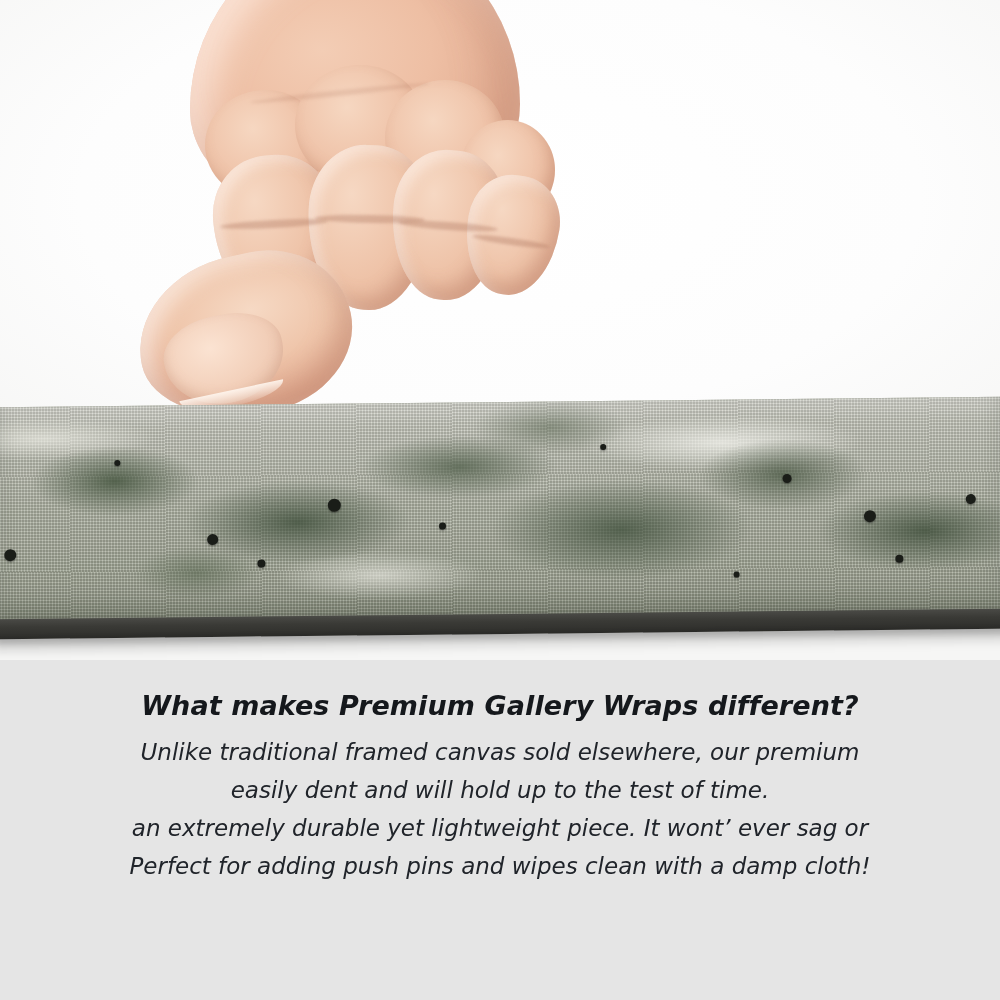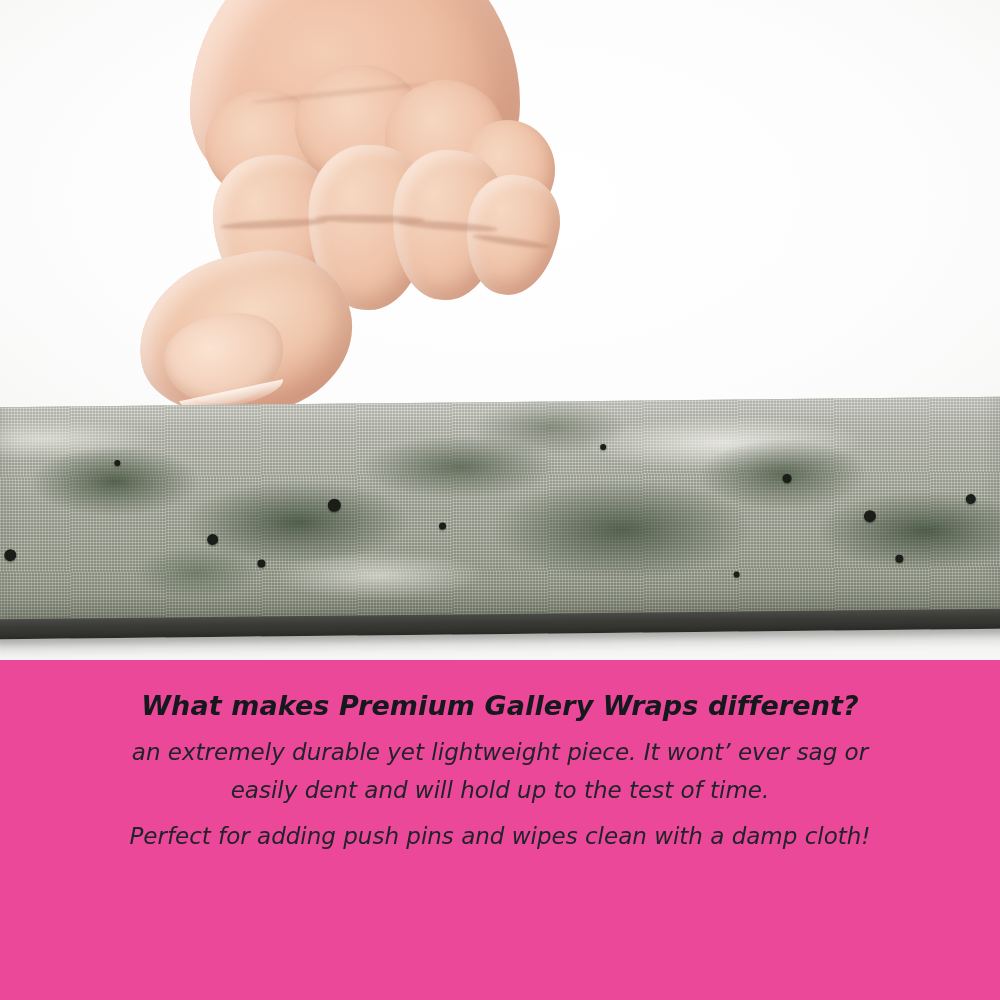--- a/index.html
+++ b/index.html
@@ -10,21 +10,21 @@
   body {
     width: 1000px;
     height: 1000px;
     font-family: "DejaVu Sans", sans-serif;
     overflow: hidden;
   }
   .page {
     position: relative;
     width: 1000px;
     height: 1000px;
-    background: #ec4899;
+    background: #e5e5e5;
     overflow: hidden;
   }
 
   
   .photo {
     position: absolute;
     left: 0;
     top: 0;
     width: 1000px;
     height: 660px;
@@ -214,21 +214,21 @@
   }
   .caption .body-line {
     font-size: 23px;
     font-style: italic;
     line-height: 38px;
     color: #20242a;
     margin: 0;
     padding: 0 60px;
   }
   .caption .body-line.last {
-    margin-top: 8px;
+    margin-top: 0;
   }
 </style>
 </head>
 <body>
 
 <div class="page">
 
   <div class="photo">
     <div class="photo-bg"></div>
 
@@ -267,18 +267,19 @@
         <div class="speck" style="left:73%;top:80%;width:6px;height:6px;"></div>
         <div class="speck" style="left:12%;top:25%;width:6px;height:6px;"></div>
       </div>
       <div class="wrap-bottom-edge"></div>
       <div class="wrap-shadow"></div>
     </div>
   </div>
 
   <div class="caption">
     <div class="headline">What makes Premium Gallery Wraps different?</div>
+    <p class="body-line">Unlike traditional framed canvas sold elsewhere, our premium</p>
+    <p class="body-line">easily dent and will hold up to the test of time.</p>
     <p class="body-line">an extremely durable yet lightweight piece. It wont’ ever sag or</p>
-    <p class="body-line">easily dent and will hold up to the test of time.</p>
     <p class="body-line last">Perfect for adding push pins and wipes clean with a damp cloth!</p>
   </div>
 
 </div>
 
 </body></html>

